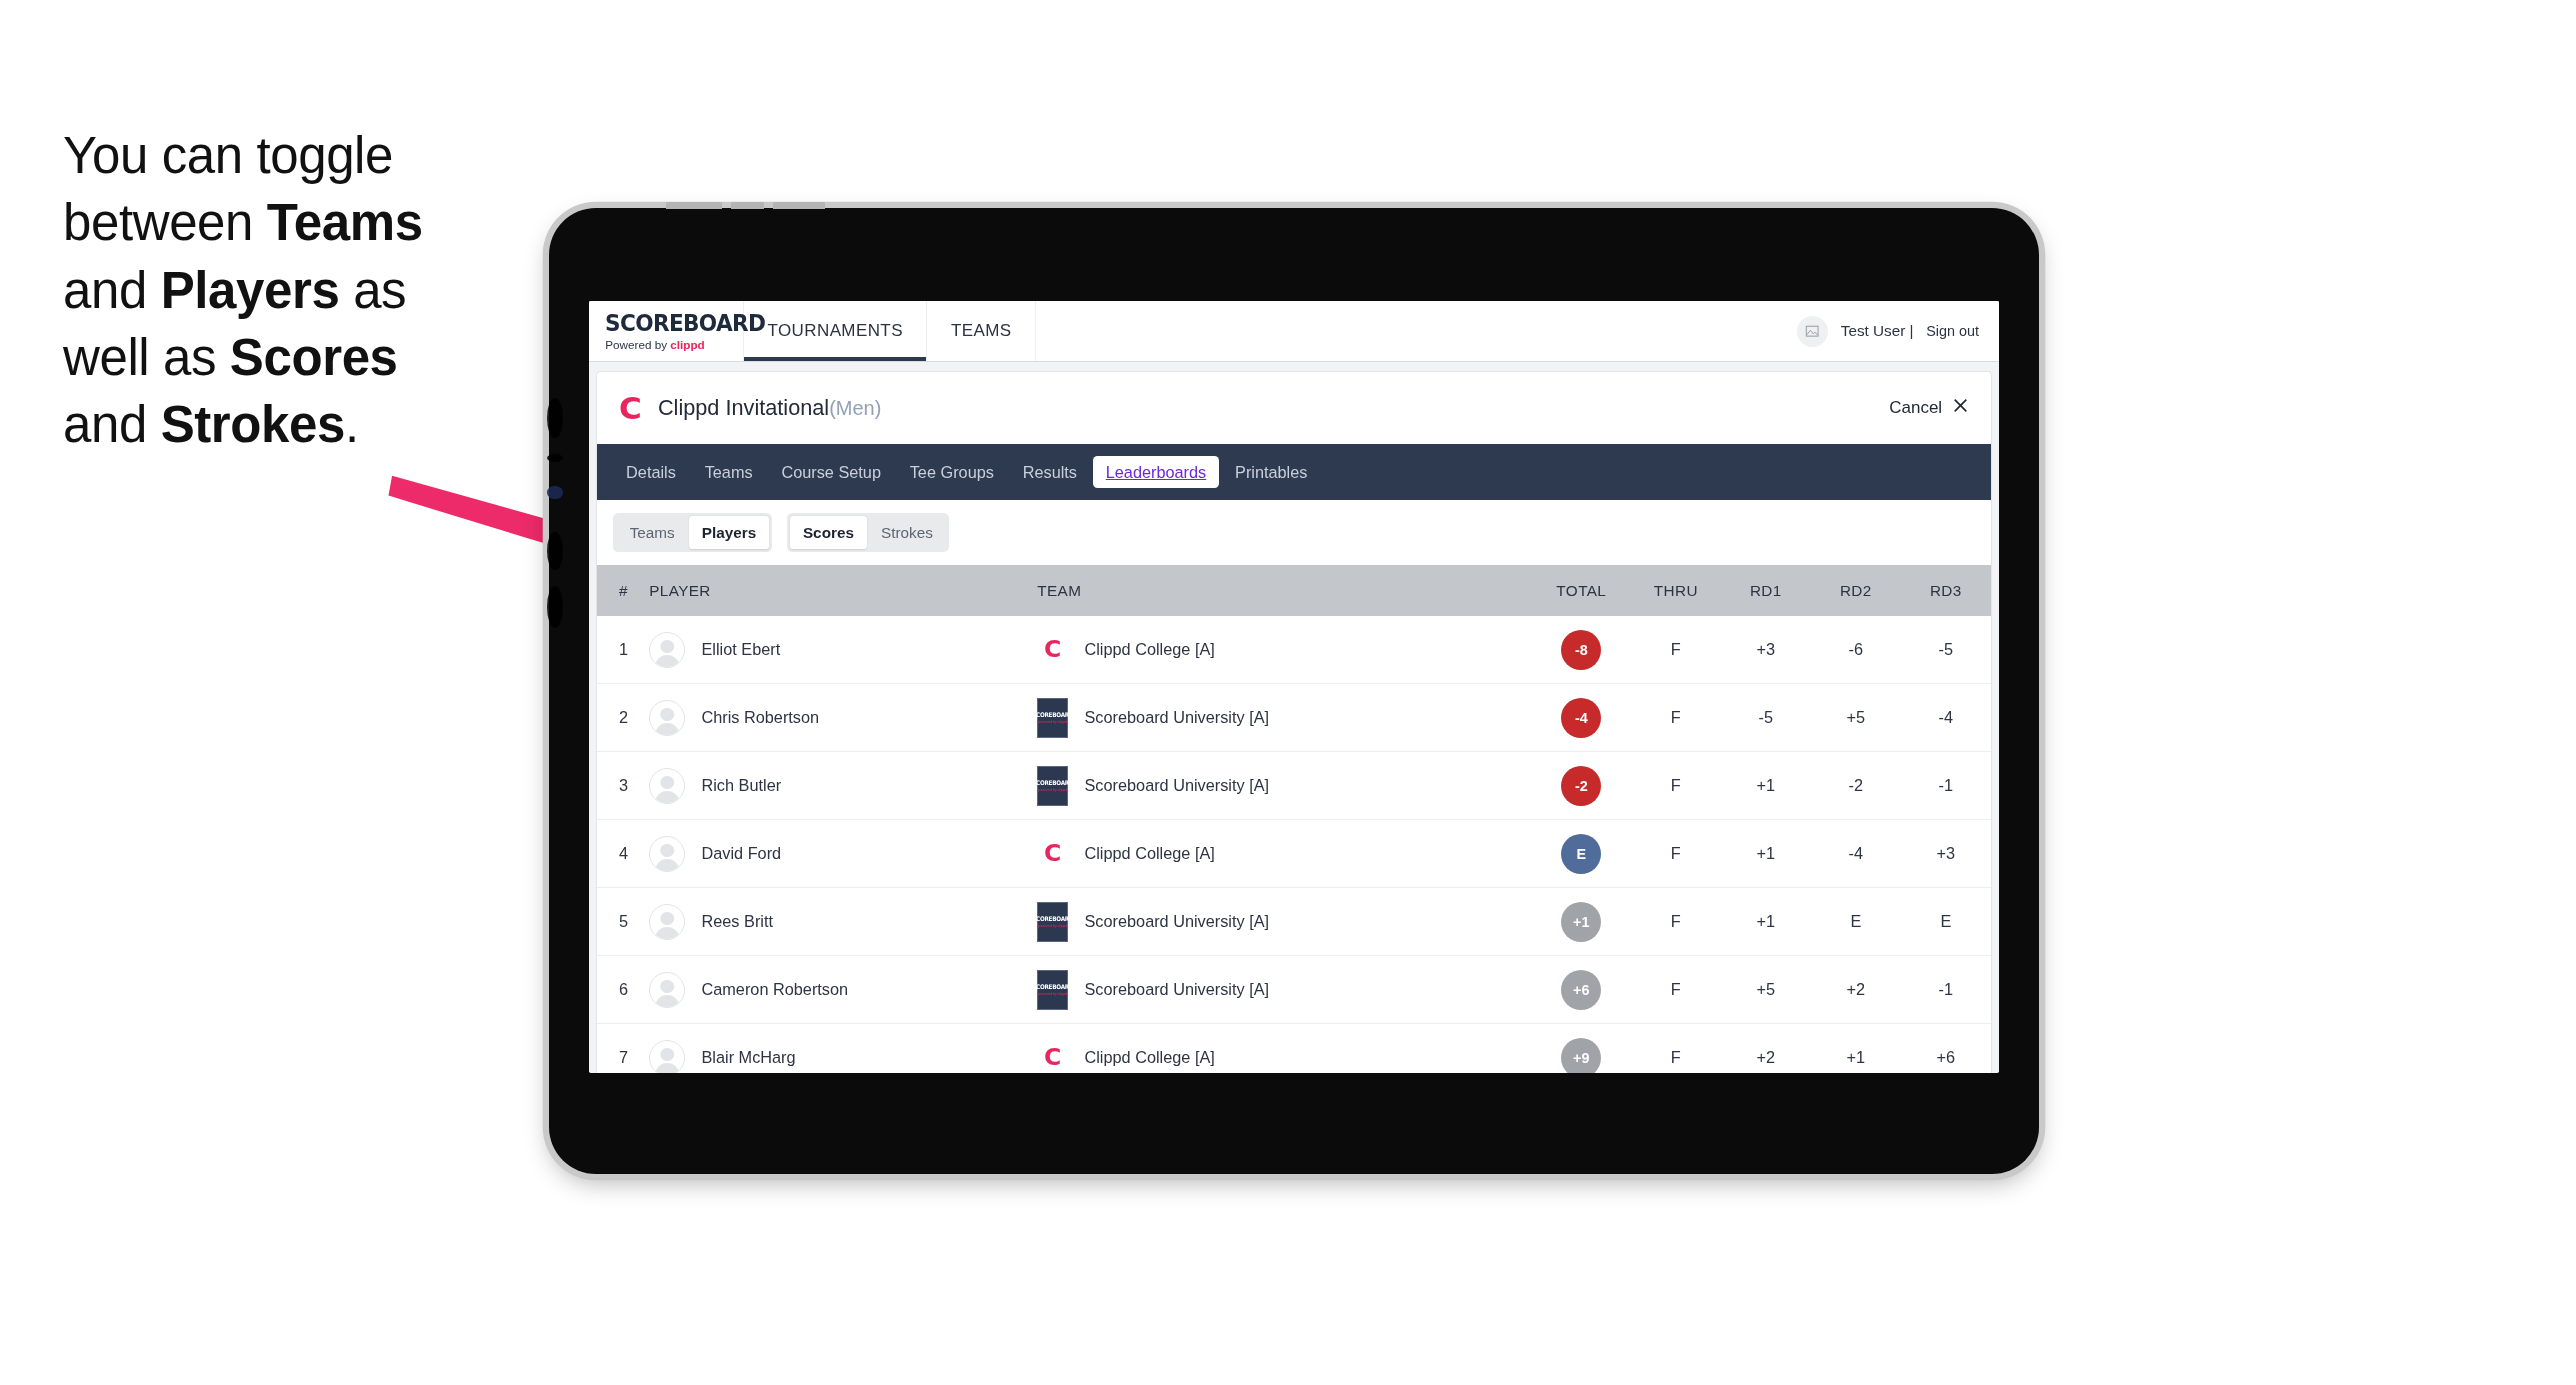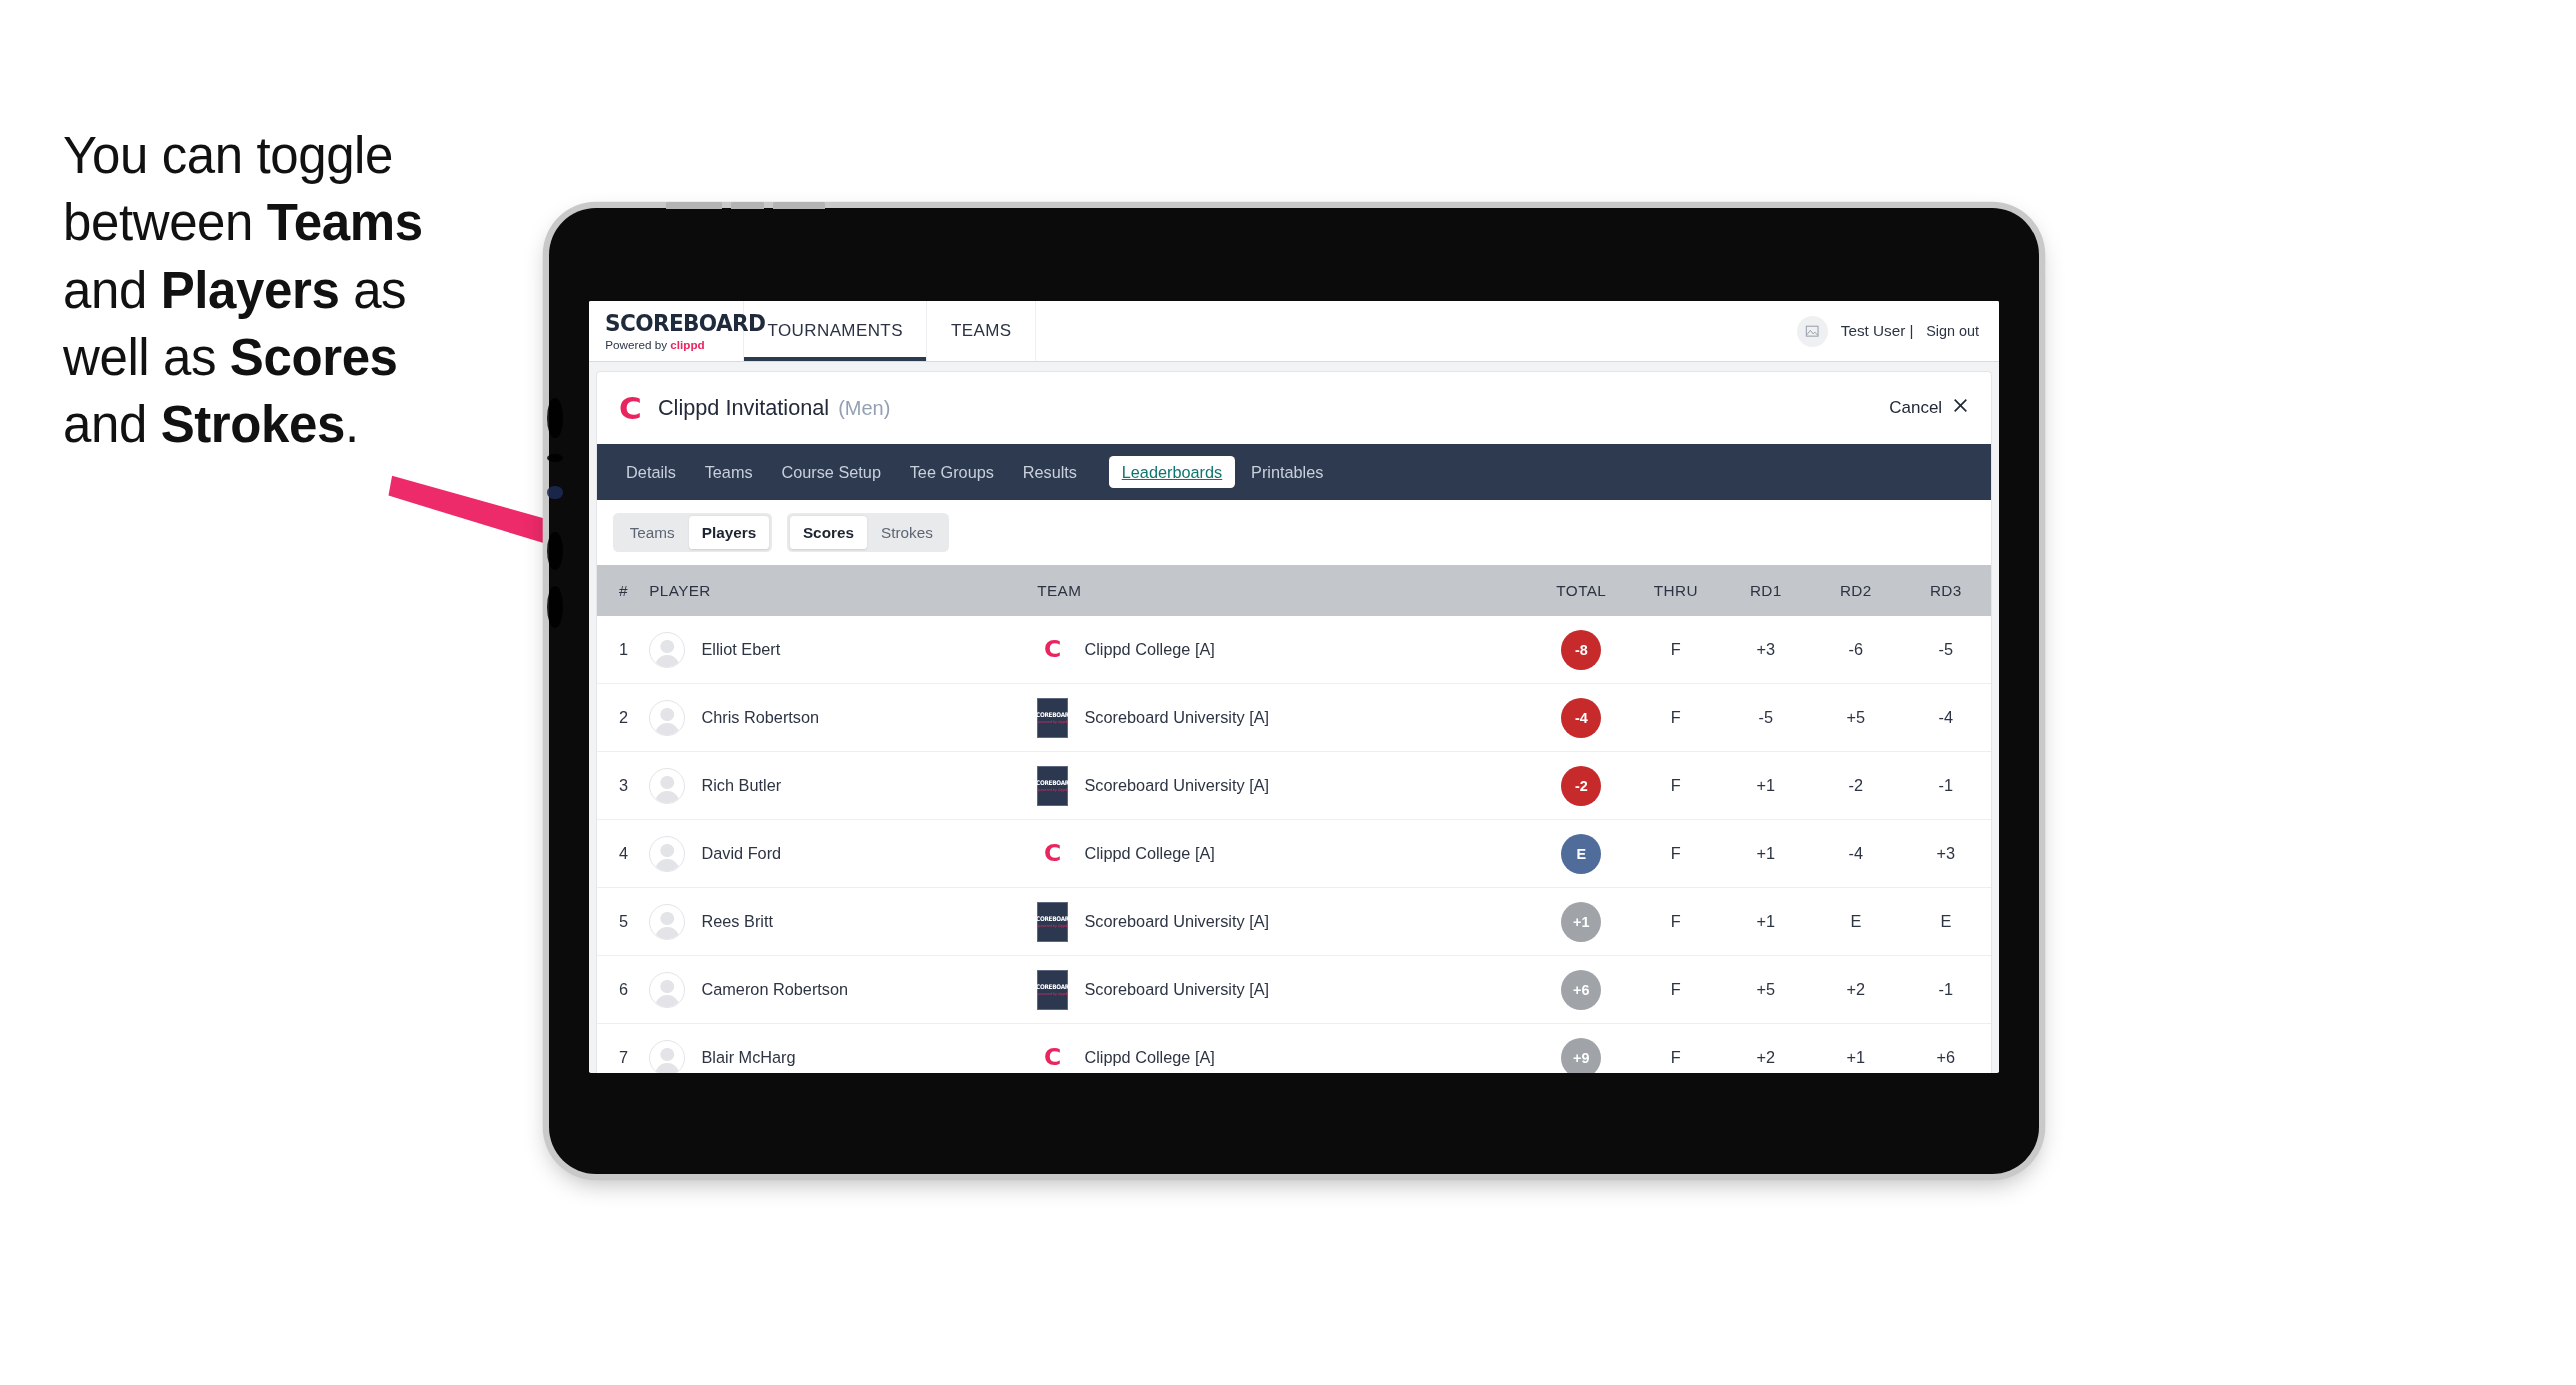--- a/index.html
+++ b/index.html
@@ -85,33 +85,33 @@
     border: 0.9px solid #e3e5e9; border-bottom: none;
   }
   .tcard-head {
     height: 72px; display: flex; align-items: center; padding: 0 21.7px;
   }
   .clippd-c {
     font-family: "DejaVu Sans", sans-serif; font-weight: bold; font-size: 31px;
     color: #e8255f; line-height: 1; margin-right: 16.3px;
   }
   .tname { font-size: 21.7px; color: #232a38; }
-  .tgender { font-size: 20px; color: #93a0b4; margin-left: 9px; }
+  .tgender { font-size: 20px; color: #93a0b4; }
   .cancel { margin-left: auto; display: flex; align-items: center; gap: 10px; font-size: 17px; color: #222a38; cursor: pointer; }
 
   
   .subnav {
     background: #2e3a4f; height: 56px; display: flex; align-items: center;
     padding: 0 16.3px; gap: 3.6px; text-align: right;
   }
   .subnav-item {
     font-size: 16.3px; color: #c8d0dc; padding: 6.3px 12.6px; border-radius: 4.5px; cursor: pointer;
   }
   .subnav-item.active {
-    background: #fff; color: #0f766e; text-decoration: underline; font-weight: normal; margin-left: 16px;
+    background: #fff; color: #6d28d9; text-decoration: underline; font-weight: normal;
   }
 
   
   .toggles { background: #fff; height: 65px; display: flex; align-items: center; padding: 0 16.3px; gap: 14.4px; }
   .toggle-group { background: #e9eaec; border-radius: 5.4px; padding: 3.6px; display: flex; gap: 1.8px; }
   .toggle-btn {
     font-size: 15.3px; padding: 7.2px 12.6px; border-radius: 3.6px; color: #5d6575; cursor: pointer;
     white-space: nowrap;
   }
   .toggle-btn.active { background: #fff; color: #1d2431; font-weight: bold; box-shadow: 0 0.9px 1.8px rgba(0,0,0,.12); }

